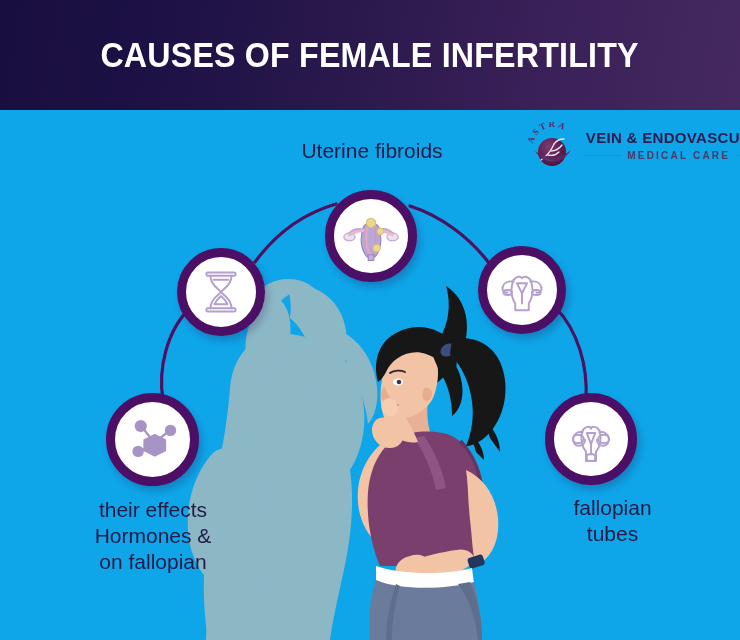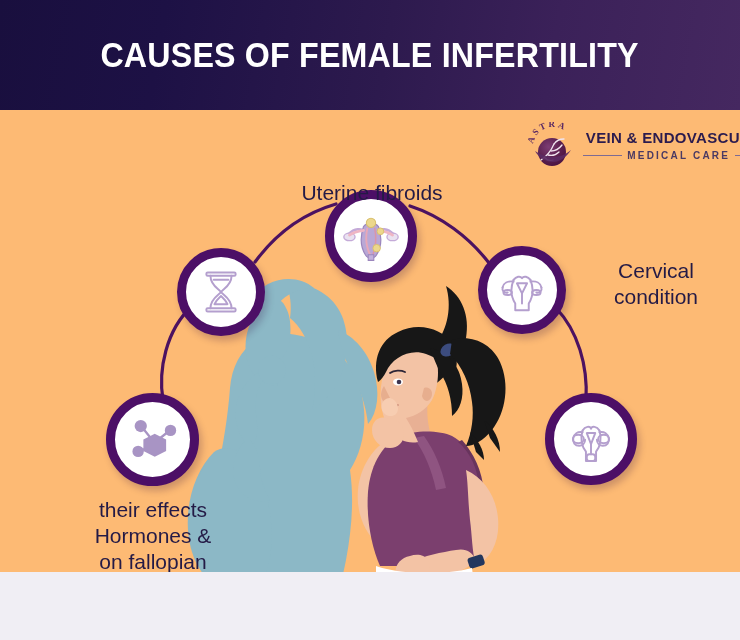--- a/index.html
+++ b/index.html
@@ -3,22 +3,22 @@
 <meta charset="utf-8">
 <title>Causes of Female Infertility</title>
 <style>
   * { margin:0; padding:0; box-sizing:border-box; }
   html,body{
     width:740px; height:640px; overflow:hidden;
     font-family:"Liberation Sans", sans-serif;
     background:#f0eef4;
   }
   #page{
-    position:relative; width:740px; height:572px;
-    background:#fdba74; overflow:hidden;
+    position:relative; width:740px; height:640px;
+    background:#0ea5e9; overflow:hidden;
   }
 
   
   #header{
     position:absolute; left:0; top:0; width:740px; height:110px;
     background:linear-gradient(100deg,#190f3e 0%,#1d1145 22%,#2d1a4e 52%,#3b2159 74%,#452860 100%);
     display:flex; align-items:center; justify-content:center;
   }
   #header-title{
     color:#ffffff;
@@ -76,21 +76,21 @@
   #node-tubes{    left:545px; top:393px; width:92px; height:92px; }
 
   
   .label{
     position:absolute;
     color:#241a46;
     font-size:21px;
     line-height:26px;
     font-family:"Liberation Sans", sans-serif;
   }
-  #label-fibroids{ left:247px; top:138px; width:250px; text-align:center;margin-top:42px; }
+  #label-fibroids{ left:247px; top:138px; width:250px; text-align:center; }
   #label-age{      left:60px;  top:273px; width:110px; text-align:center; }
   #label-cervical{ left:576px; top:258px; width:160px; text-align:center; }
   #label-hormones{ left:48px;  top:497px; width:210px; text-align:center; }
   #label-tubes{    left:520px; top:495px; width:185px; text-align:center; }
 </style>
 </head>
 <body>
 
 <div id="page">
 
@@ -417,32 +417,30 @@
           <ellipse cx="47" cy="32" rx="6.5" ry="5"></ellipse>
 
           <rect x="27" y="50" width="10" height="8" rx="3"></rect>
         </g>
       </svg>
     </div>
   </div>
 
   <div class="label" id="label-fibroids">Uterine fibroids</div>
 
-  <div class="label" id="label-cervical">
-    <div>Cervical</div>
-    <div>condition</div>
-  </div>
 
   <div class="label" id="label-hormones">
     <div>their effects</div>
     <div>Hormones &amp;</div>
     <div>on fallopian</div>
   </div>
 
   <div class="label" id="label-tubes">
+    <div>fallopian</div>
+    <div>tubes</div>
   </div>
 
   <div id="logo">
     <div id="logo-mark">
       <svg viewBox="0 0 52 46" width="52" height="46">
         <defs>
           <path id="arcPath" d="M 6 26 A 20 20 0 0 1 46 24" fill="none"></path>
           <radialGradient id="ballGrad" cx="38%" cy="32%" r="75%">
             <stop offset="0%" stop-color="#7d3d74"></stop>
             <stop offset="55%" stop-color="#5d2150"></stop>

